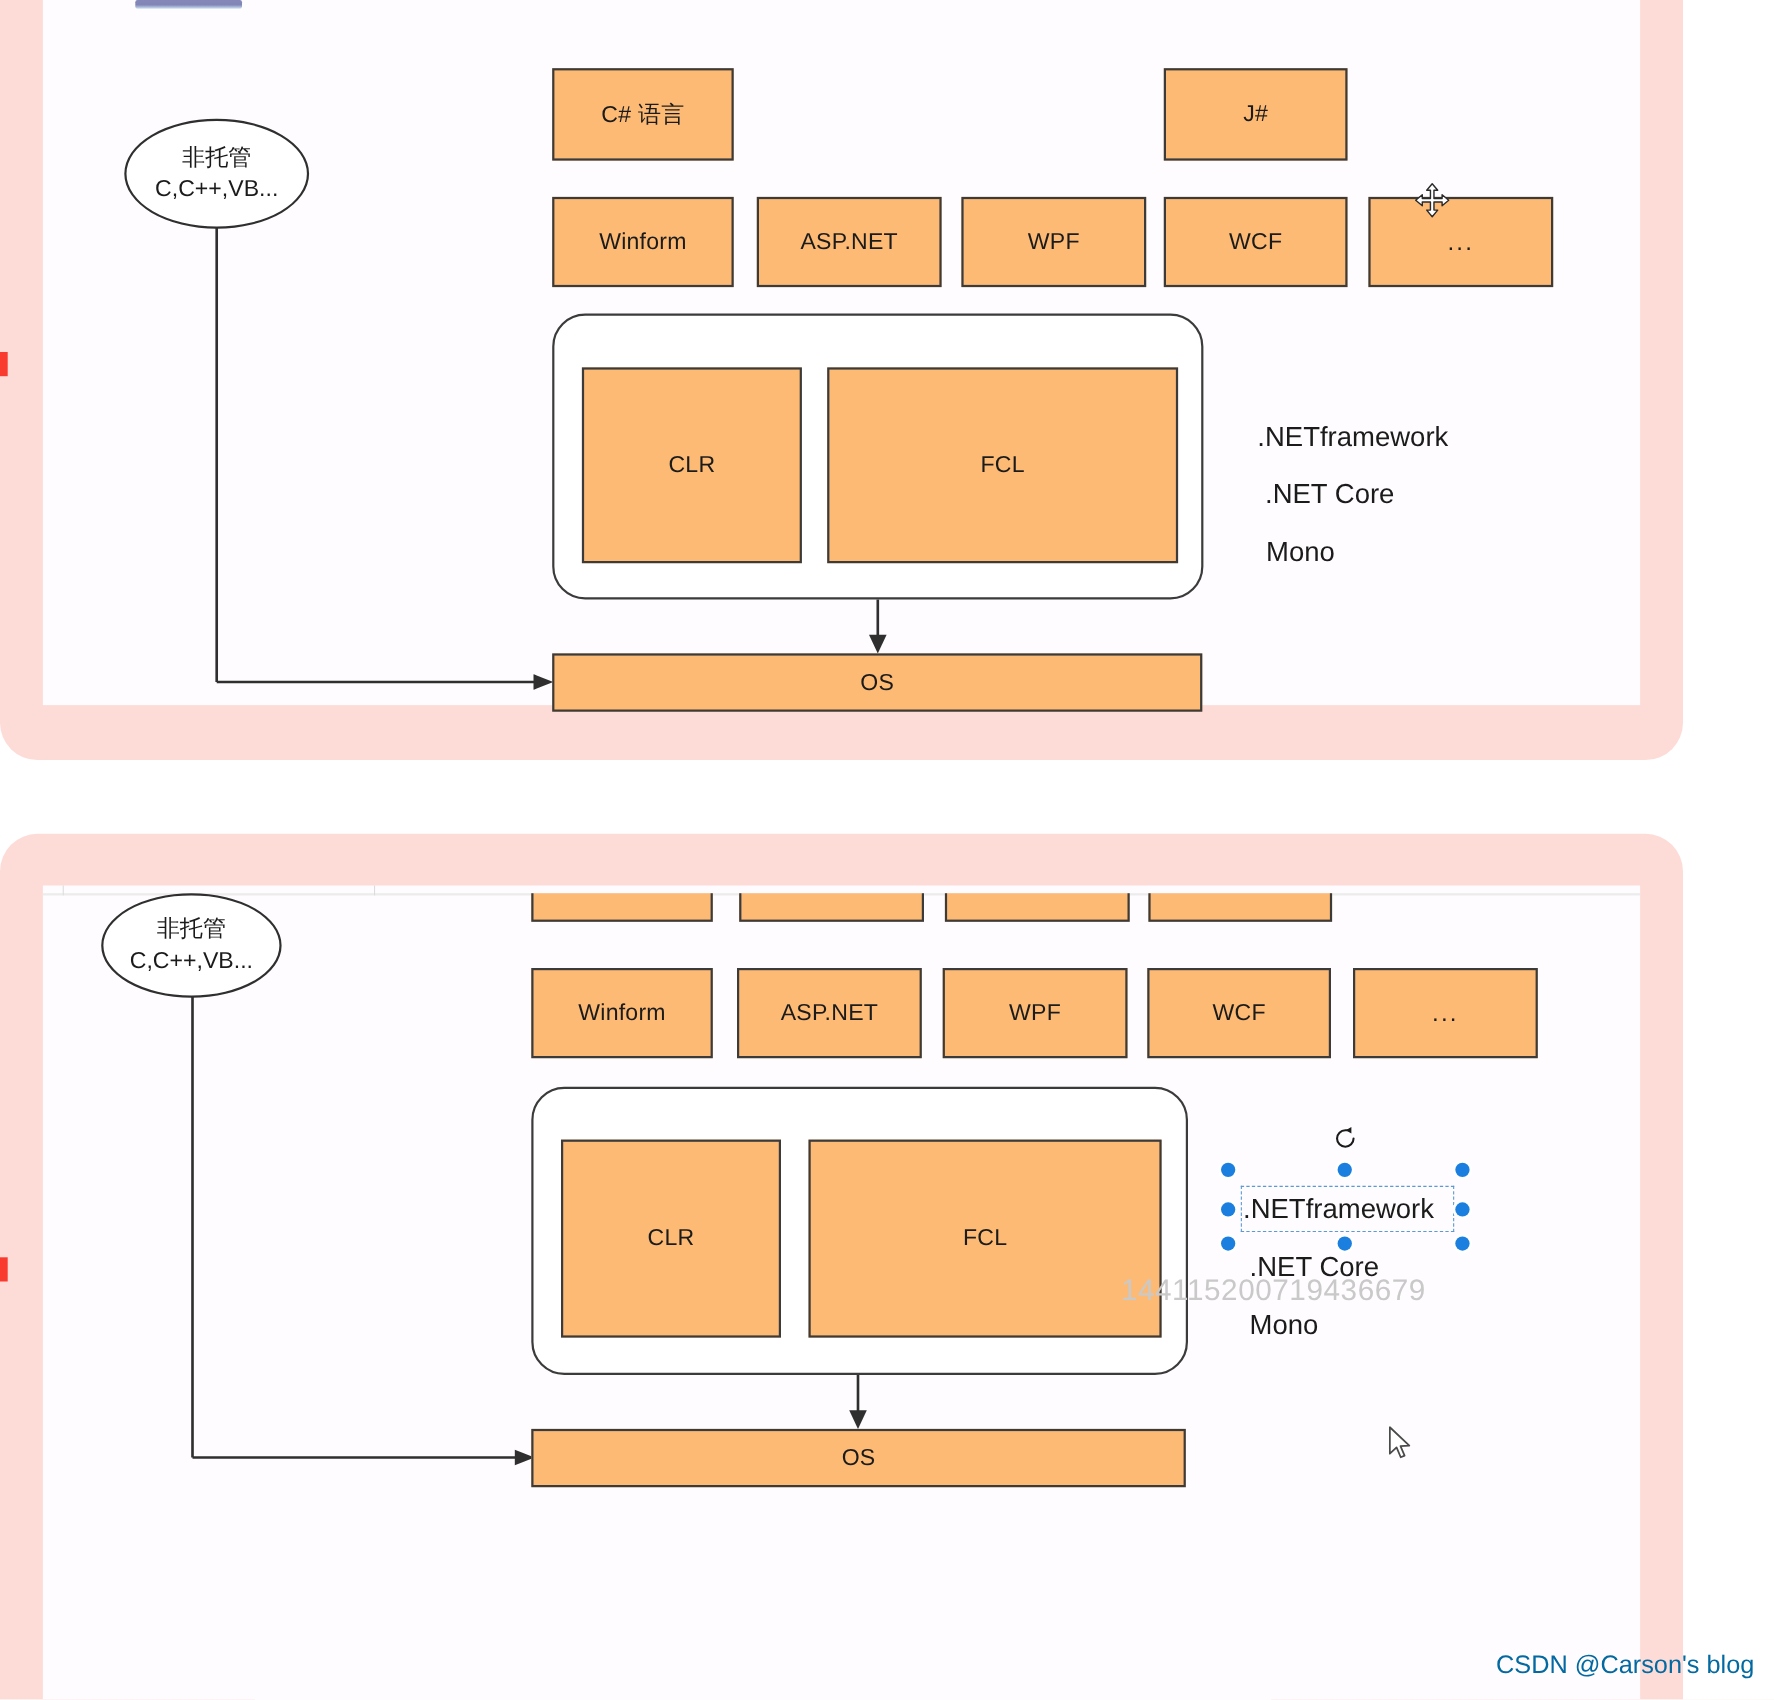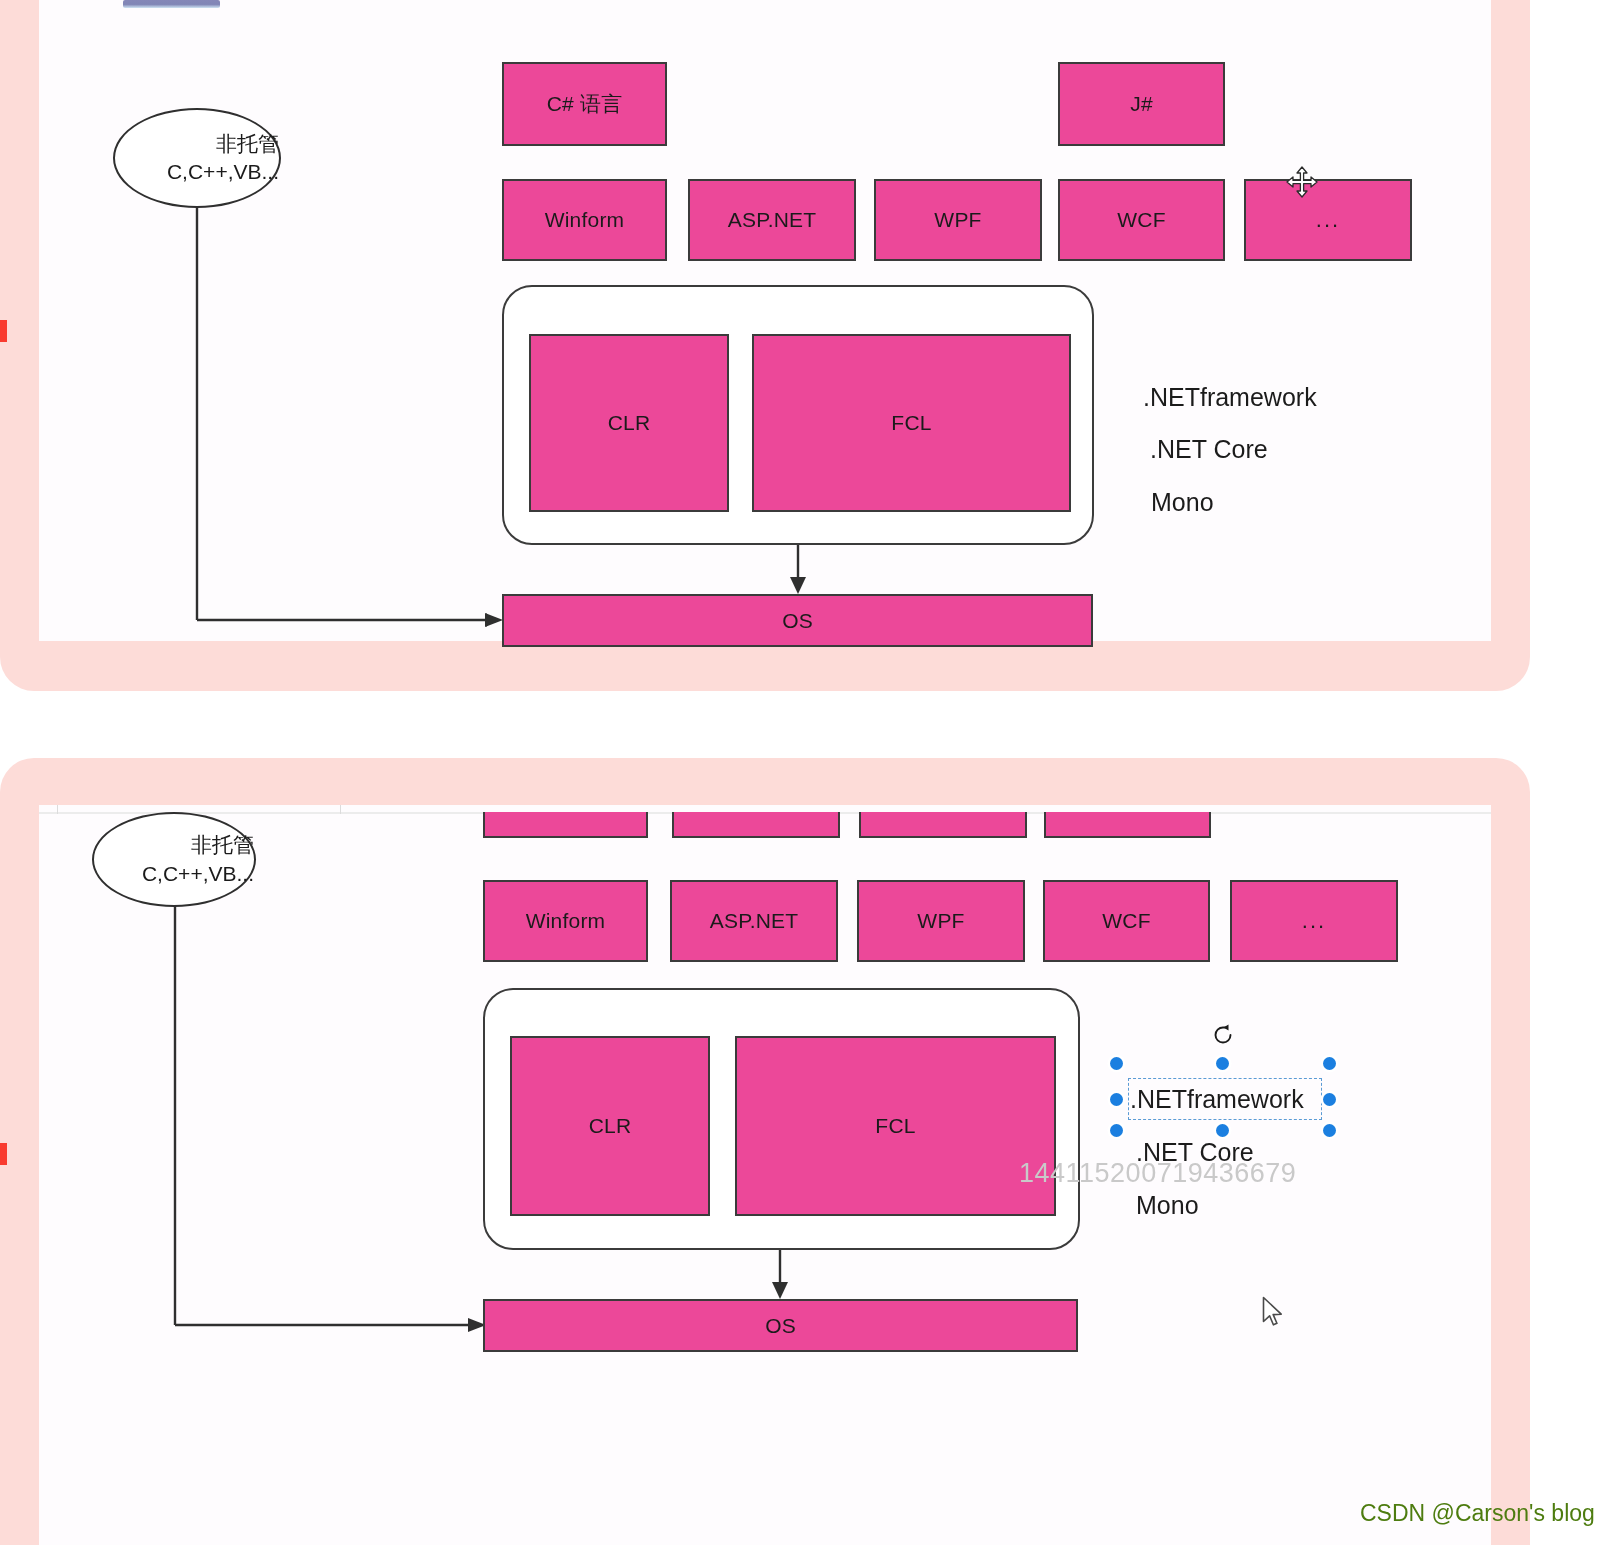--- a/index.html
+++ b/index.html
@@ -38,21 +38,21 @@
   .edge-mark {
     position: absolute;
     background: #f93b2f;
     width: 7px;
   }
 
   
   .dbox {
     position: absolute;
     border: 2px solid #3b3b3b;
-    background: #ec4899;
+    background: #fdba74;
     box-sizing: border-box;
     display: flex;
     align-items: center;
     justify-content: center;
     color: #1b1b1b;
     font-size: 21px;
     letter-spacing: .2px;
   }
   .dbox.dots { font-size: 22px; letter-spacing: 2px; }
 
@@ -70,21 +70,21 @@
 
   
   .ellipse {
     position: absolute;
     border: 2px solid #2f2f2f;
     border-radius: 50%;
     background: #ffffff;
     box-sizing: border-box;
     display: flex;
     flex-direction: column;
-    align-items: flex-end;
+    align-items: center;
     justify-content: center;
     line-height: 1.35;
     font-size: 21px;
     color: #1b1b1b;
   }
 
   
   .conn { position: absolute; left: 0; top: 0; pointer-events: none; }
 
   
@@ -117,21 +117,21 @@
   .wm-number {
     position: absolute;
     font-size: 27px;
     color: #c9c9c9;
     letter-spacing: .5px;
     white-space: nowrap;
   }
   .wm-csdn {
     position: absolute;
     font-size: 23px;
-    color: #4d7c0f;
+    color: #0369a1;
     white-space: nowrap;
     font-family: "Liberation Sans", sans-serif;
   }
 
   
   .cursor { position: absolute; }
 </style>
 </head>
 <body>
 

